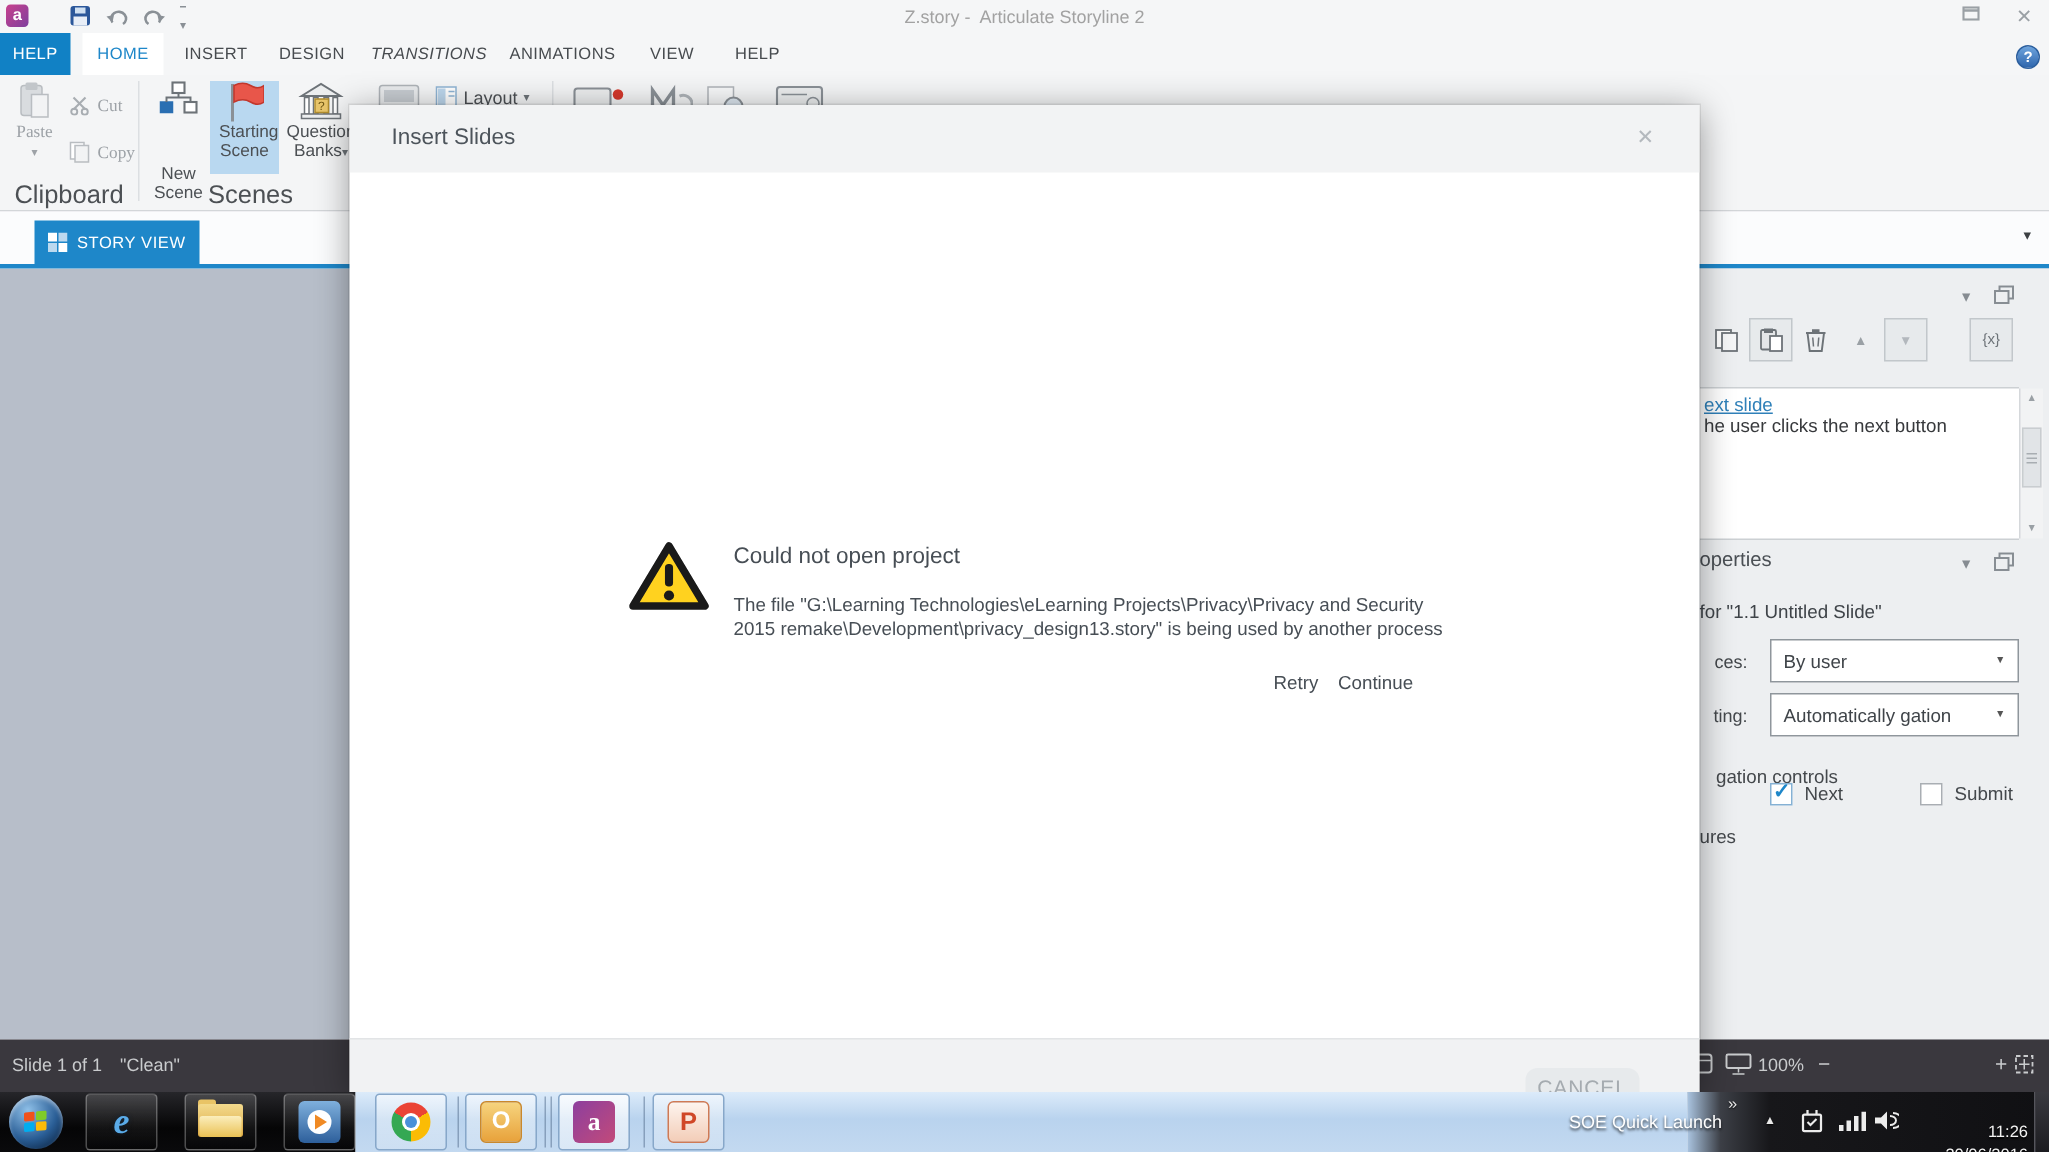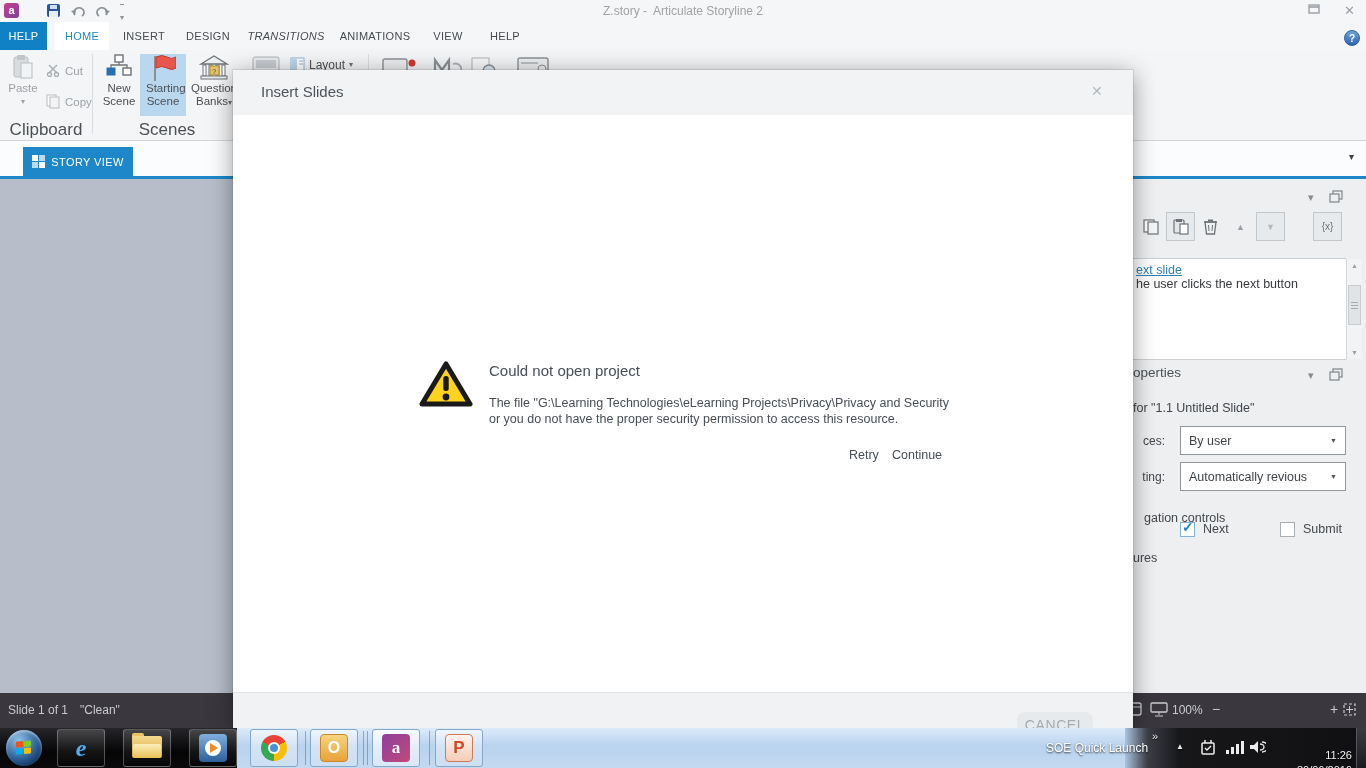--- a/index.html
+++ b/index.html
@@ -24,21 +24,21 @@
   .rtab.file{background:#1181c5;color:#fff;}
   .rtab.home{background:#ffffff;color:#1e87c9;}
   .help-circle{left:1344px;top:8px;width:16px;height:16px;border-radius:50%;
     background:linear-gradient(180deg,#6ea4dd,#2f66ad);border:1px solid #2c5f9e;
     color:#fff;font-size:10px;font-weight:bold;text-align:center;line-height:15px;box-sizing:border-box;}
 
   
   .ribbon{left:0;top:50px;width:1366px;height:91px;background:#f4f5f6;
     border-bottom:1px solid #d3d6d9;box-sizing:border-box;z-index:2;}
   .rlabel{font-size:11.5px;color:#4c5054;}
-  .rlabel.dis{color:#9da2a7;}
+  .rlabel.dis{color:#9da2a7;font-family:Liberation Serif, serif;}
   .group-label{font-size:17px;color:#4c5054;text-align:center;top:70px;}
   .vdiv{top:4px;width:1px;height:80px;background:#dcdfe2;}
   .big-btn{top:4px;display:flex;flex-direction:column;align-items:center;text-align:center;line-height:13px;}
   .starting{background:#b9d8f0;}
   .small-item{display:flex;align-items:center;gap:4px;}
   .chev{font-size:8px;color:#6d7378;}
   .chev.dis{color:#9da2a7;}
 
   
   .tabstrip{left:0;top:141px;width:1366px;height:38px;background:#fbfcfd;z-index:2;}
@@ -219,21 +219,21 @@
   <div class="abs group-label" style="left:0;width:92px;">Clipboard</div>
   <div class="abs vdiv" style="left:92px;"></div>
 
   <div class="abs big-btn" style="left:100px;width:38px;">
     <svg width="28" height="28">
         <rect x="10" y="1" width="8" height="7" fill="#fff" stroke="#6d7378" stroke-width="1.4"></rect>
         <rect x="2" y="14" width="8" height="7" fill="#2a6fb2" stroke="#2a6fb2"></rect>
         <rect x="18" y="14" width="8" height="7" fill="#fff" stroke="#6d7378" stroke-width="1.4"></rect>
         <path d="M14 8 v3 M6 14 v-3 h16 v3" fill="none" stroke="#6d7378" stroke-width="1.3"></path>
       </svg>
-    <span class="rlabel" style="width:36px;">New Scene</span>
+    <span class="rlabel" style="width:36px;margin-top:28px;">New Scene</span>
   </div>
   <div class="abs big-btn starting" style="left:140px;width:46px;height:62px;">
     <svg width="26" height="28">
         <line x1="5" y1="2" x2="5" y2="27" stroke="#8a9096" stroke-width="2"></line>
         <path d="M6 3 q6 -3 11 0 q5 3 9 0 v11 q-4 3 -9 0 q-5 -3 -11 0 z" fill="#e8564a" stroke="#c2372c"></path>
       </svg>
     <span class="rlabel" style="width:34px;">Starting Scene</span>
   </div>
   <div class="abs big-btn" style="left:188px;width:52px;">
     <svg width="30" height="28">
@@ -373,21 +373,21 @@
   <div class="abs" style="left:0;top:222px;color:#3f4449;">for "1.1 Untitled Slide"</div>
 
   <div class="abs" style="left:0;top:255px;width:32px;text-align:right;font-size:12px;">ces:</div>
   <div class="abs sel-box" style="left:47px;top:247px;width:166px;">
     <span>By user</span>
       <span class="sel-arrow">▼</span>
   </div>
 
   <div class="abs" style="left:0;top:291px;width:32px;text-align:right;font-size:12px;">ting:</div>
   <div class="abs sel-box" style="left:47px;top:283px;width:166px;">
-    <span>Automatically revious</span>
+    <span>Automatically gation</span>
       <span class="sel-arrow">▼</span>
   </div>
 
   <div class="abs" style="left:0;top:332px;padding-left:11px;">gation controls</div>
   <div class="abs cb checked" style="left:47px;top:343px;">
     <span class="cb-check">✓</span>
   </div>
   <div class="abs" style="left:70px;top:343px;">Next</div>
   <div class="abs cb empty" style="left:147px;top:343px;"></div>
   <div class="abs" style="left:170px;top:343px;">Submit</div>
@@ -432,21 +432,21 @@
   <div class="abs" style="left:186px;top:290px;">
     <svg width="54" height="48">
         <path d="M27 4 L51 44 L3 44 Z" fill="#ffd21f" stroke="#1a1a1a" stroke-width="5" stroke-linejoin="round"></path>
         <rect x="24.3" y="16" width="5.4" height="15" rx="2.5" fill="#1a1a1a"></rect>
         <circle cx="27" cy="37" r="3.4" fill="#1a1a1a"></circle>
       </svg>
   </div>
   <div class="abs err-title">Could not open project</div>
   <div class="abs" style="left:256px;top:326px;">
     <div class="err-line">The file "G:\Learning Technologies\eLearning Projects\Privacy\Privacy and Security</div>
-    <div class="err-line">or you do not have the proper security permission to access this resource.</div>
+    <div class="err-line">2015 remake\Development\privacy_design13.story" is being used by another process</div>
   </div>
   <span class="abs err-link" style="left:616px;">Retry</span>
   <span class="abs err-link" style="left:659px;text-align:right;">Continue</span>
   <div class="abs dlg-footer"></div>
   <div class="abs cancel-btn">CANCEL</div>
 </div>
 
 <div class="abs taskbar">
   <div class="abs tb-dark-left"></div>
   <div class="abs tb-light"></div>

